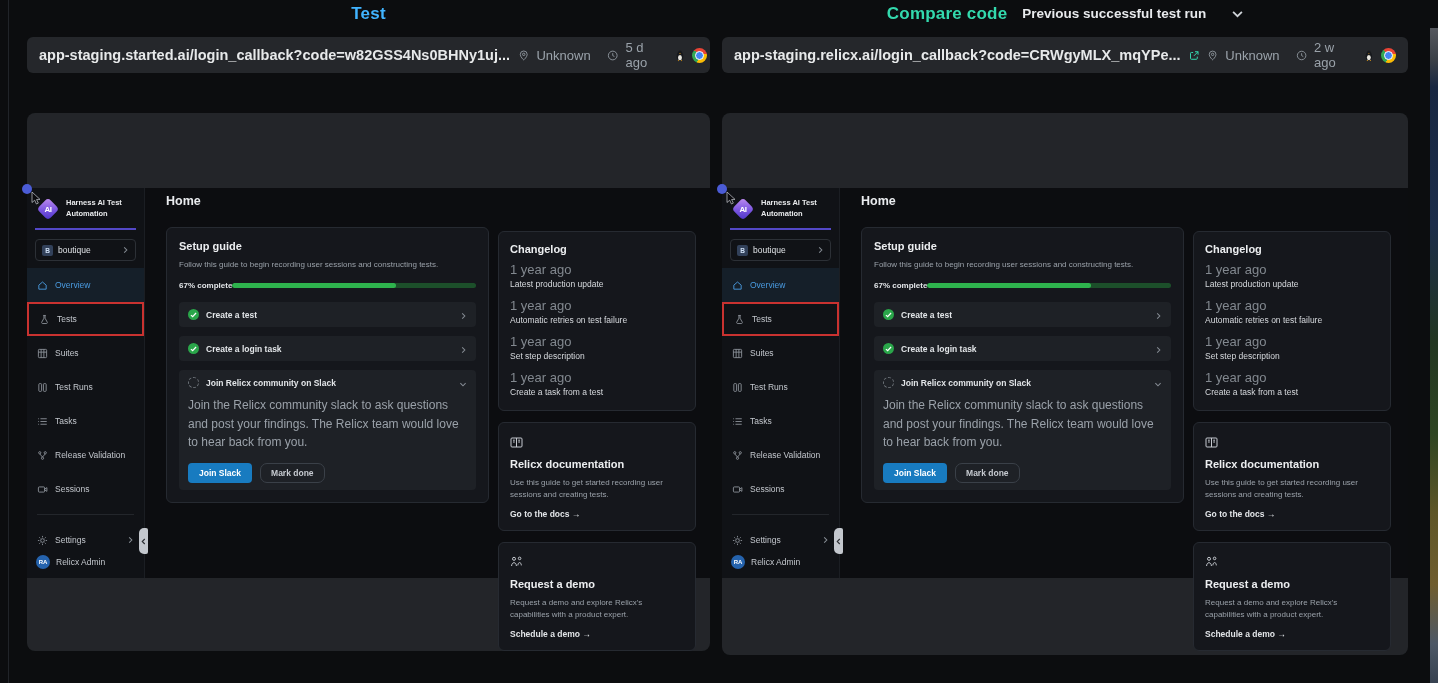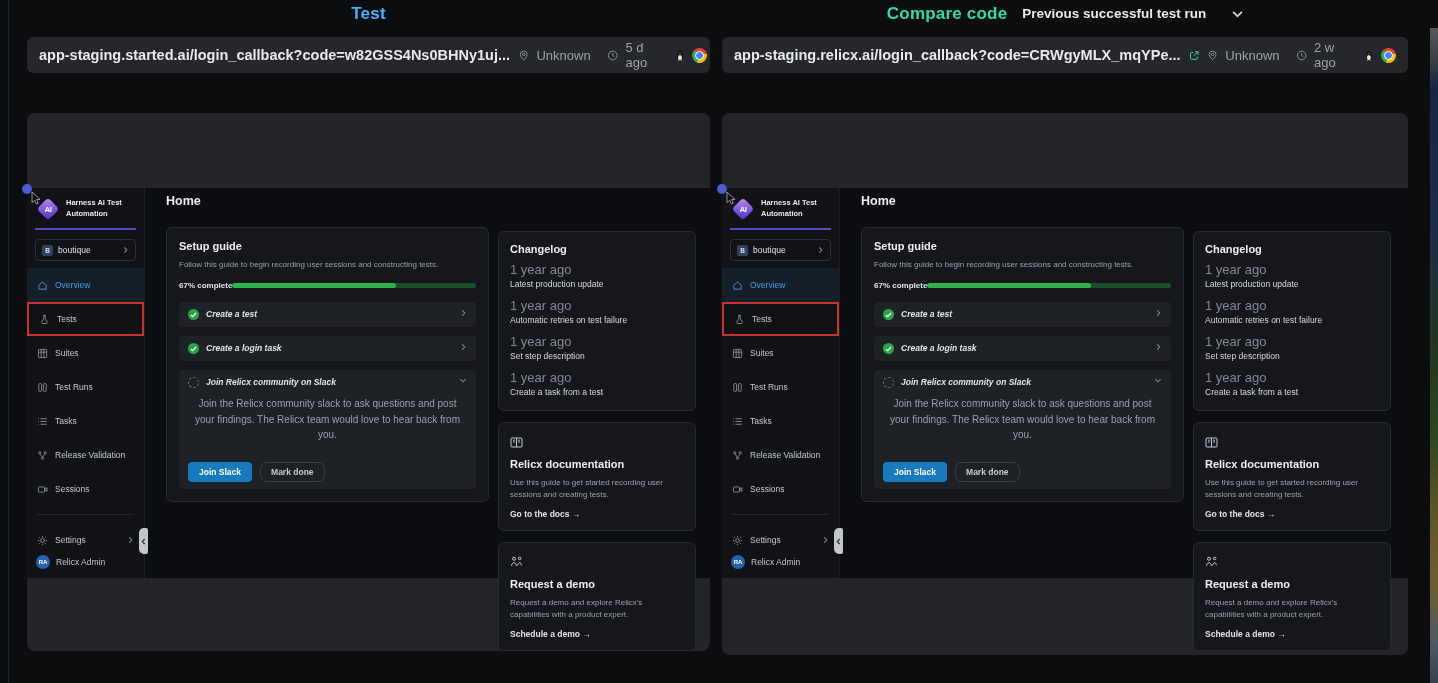--- a/index.html
+++ b/index.html
@@ -75,26 +75,26 @@
   .card{background:#15171c;border:1px solid #262a31;border-radius:6px;padding:12px;box-sizing:border-box;}
   .card h2{font-size:11px;font-weight:bold;color:#eceef0;margin:0 0 7px;}
   .sub{font-size:8px;color:#9aa1a9;margin:0 0 10px;line-height:1.5;}
   .setup{position:absolute;left:20px;top:39px;width:323px;}
   .prow{display:flex;align-items:center;gap:0;margin-bottom:12px;}
   .plabel{font-size:8px;font-weight:bold;color:#e2e5e8;white-space:nowrap;}
   .ptrack{flex:1;height:5px;border-radius:3px;background:#1c4f2a;overflow:hidden;}
   .pfill{display:block;height:100%;background:#2eb34d;border-radius:3px;width:0;}
   .titem{background:#1e2126;border-radius:4px;padding:7px 9px;margin-bottom:9px;cursor:pointer;}
   .titem:last-child{margin-bottom:0;}
-  .trow{display:flex;align-items:flex-start;gap:7px;font-style:italic;}
+  .trow{display:flex;align-items:flex-end;gap:7px;}
   .tlabel{font-size:8.5px;font-weight:bold;color:#e2e5e8;}
   .check{width:11px;height:11px;border-radius:50%;background:#2aa64a;display:flex;
     align-items:center;justify-content:center;flex:0 0 auto;}
   .circ{width:11px;height:11px;border-radius:50%;border:1px dashed #6a7076;box-sizing:border-box;flex:0 0 auto;}
-  .tdesc{font-size:10px;color:#9aa1a9;margin:8px 0 19px;line-height:1.55;text-align:center;}
+  .tdesc{font-size:12px;color:#9aa1a9;margin:8px 0 11px;line-height:1.55;}
   .btns{display:flex;gap:8px;}
   .bjoin{background:#187bc0;color:#fff;font-size:8.5px;font-weight:bold;padding:5px 11px;
     border:none;border-radius:4px;cursor:pointer;font-family:inherit;}
   .bmark{background:transparent;color:#c6cad0;font-size:8.5px;font-weight:bold;padding:4px 10px;
     border:1px solid #3a4048;border-radius:7px;cursor:pointer;font-family:inherit;}
   .rcol{position:absolute;left:352px;top:35px;width:198px;margin-top:8px;}
   .rcol .card{margin-bottom:11px;padding:11px;}
   .entry{margin-bottom:9px;}
   .entry:last-child{margin-bottom:2px;}
   .etime{font-size:13px;color:#82888f;margin-bottom:2px;}

